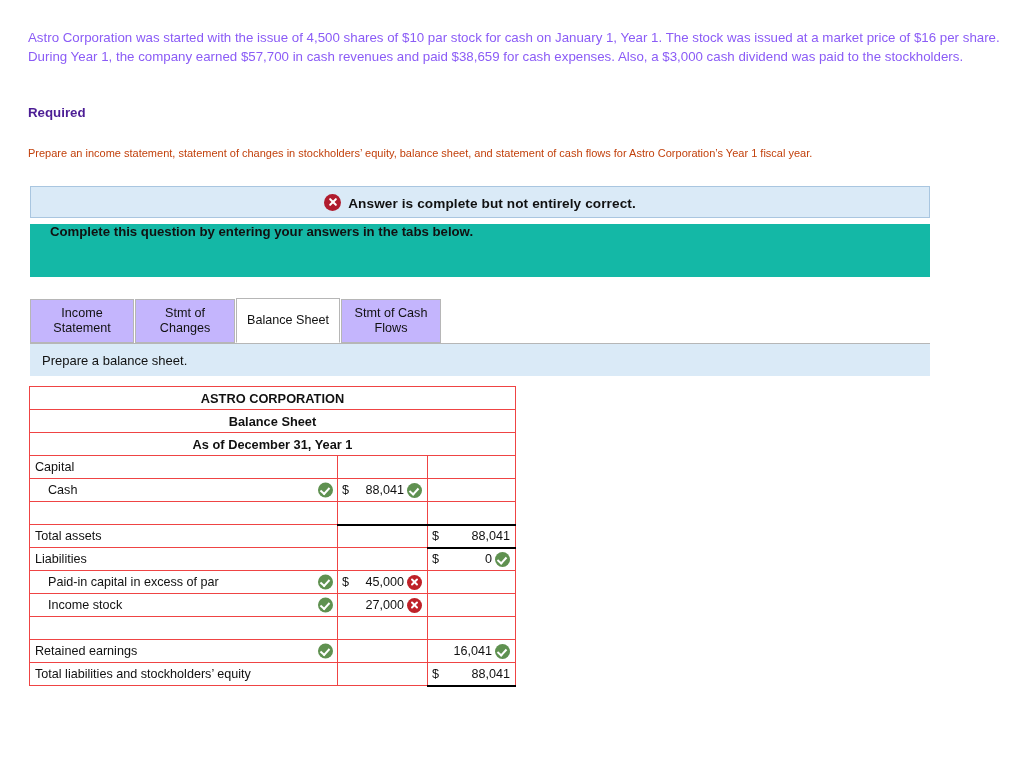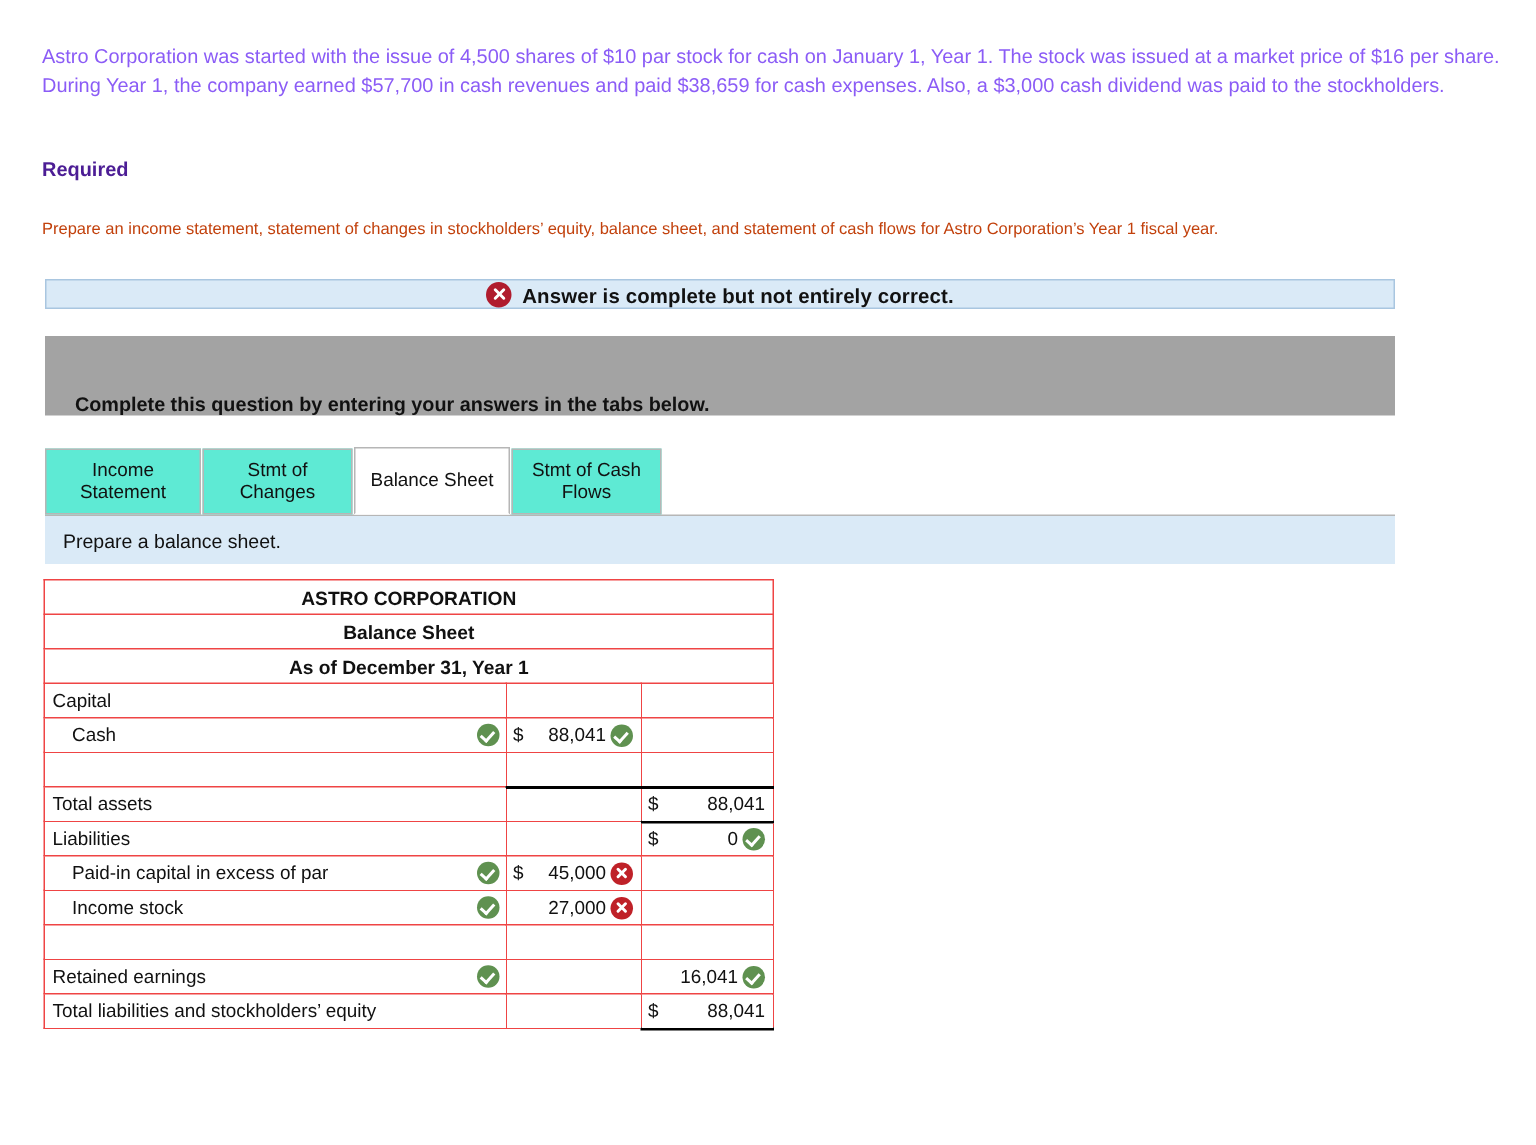--- a/index.html
+++ b/index.html
@@ -45,21 +45,21 @@
     color: #c2410c;
     margin-top: 20px;
   }
 
   
   .alert-bar {
     position: absolute;
     left: 30px;
     top: 186px;
     width: 900px;
-    height: 20px;
+    height: 32px;
     background: #daeaf7;
     border: 1px solid #a9c6e0;
     box-sizing: border-box;
     display: flex;
     align-items: center;
     justify-content: center;
   }
   .alert-text {
     font-weight: bold;
     font-size: 13.6px;
@@ -88,24 +88,24 @@
   }
   .x-badge::before { transform: rotate(45deg); }
   .x-badge::after  { transform: rotate(-45deg); }
 
   .instr-bar {
     position: absolute;
     left: 30px;
     top: 224px;
     width: 900px;
     height: 53px;
-    background: #a3a3a3;
+    background: #14b8a6;
     box-sizing: border-box;
     display: flex;
-    align-items: flex-end;
+    align-items: flex-start;
   }
   .instr-text {
     font-weight: bold;
     font-size: 13.2px;
     color: #111;
     margin-left: 20px;
   }
 
   
   .tabstrip {
@@ -116,21 +116,21 @@
     height: 52px;
     border-bottom: 1px solid #b6b6b6;
     box-sizing: border-box;
   }
   .tab {
     position: absolute;
     bottom: 0;
     height: 44px;
     box-sizing: border-box;
     border: 1px solid #b6b6b6;
-    background: #5eead4;
+    background: #c4b5fd;
     display: flex;
     align-items: center;
     justify-content: center;
     text-align: center;
     font-size: 12.6px;
     line-height: 15px;
     color: #111;
     padding: 0 6px;
   }
   .tab.active {

